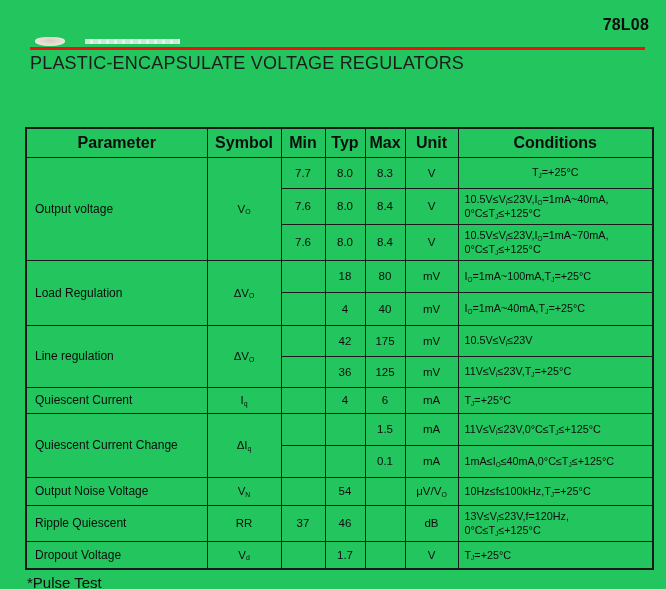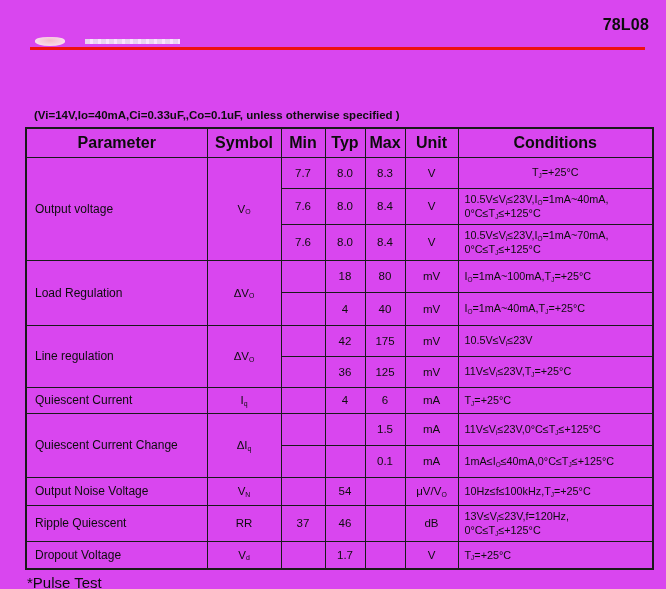--- a/index.html
+++ b/index.html
@@ -3,21 +3,21 @@
 <meta charset="utf-8">
 <style>
   * { margin: 0; padding: 0; box-sizing: border-box; }
   html, body { background: #ffffff; }
   body { font-family: "Liberation Sans", "DejaVu Sans", sans-serif; color: #111; }
 
   .page {
     position: relative;
     width: 666px;
     height: 589px;
-    background: #d946ef;
+    background: #22c55e;
     overflow: hidden;
   }
 
   .part-number {
     position: absolute;
     top: 16px;
     right: 17px;
     font-size: 16px;
     font-weight: 700;
     color: #0d0d0d;
@@ -149,22 +149,22 @@
 
 <div class="page">
 
   <div class="part-number">78L08</div>
 
   <div class="logo-smudge"></div>
   <div class="wm-text"></div>
 
   <div class="red-line"></div>
 
-
-  <div class="sec-h2">(Vi=14V,Io=40mA,Ci=0.33uF,,Co=0.1uF, unless otherwise specified )</div>
+  <div class="title">PLASTIC-ENCAPSULATE VOLTAGE REGULATORS</div>
+
 
   <table class="spec">
     <colgroup>
       <col style="width:181px">
       <col style="width:74px">
       <col style="width:44px">
       <col style="width:40px">
       <col style="width:40px">
       <col style="width:53px">
       <col style="width:195px">

